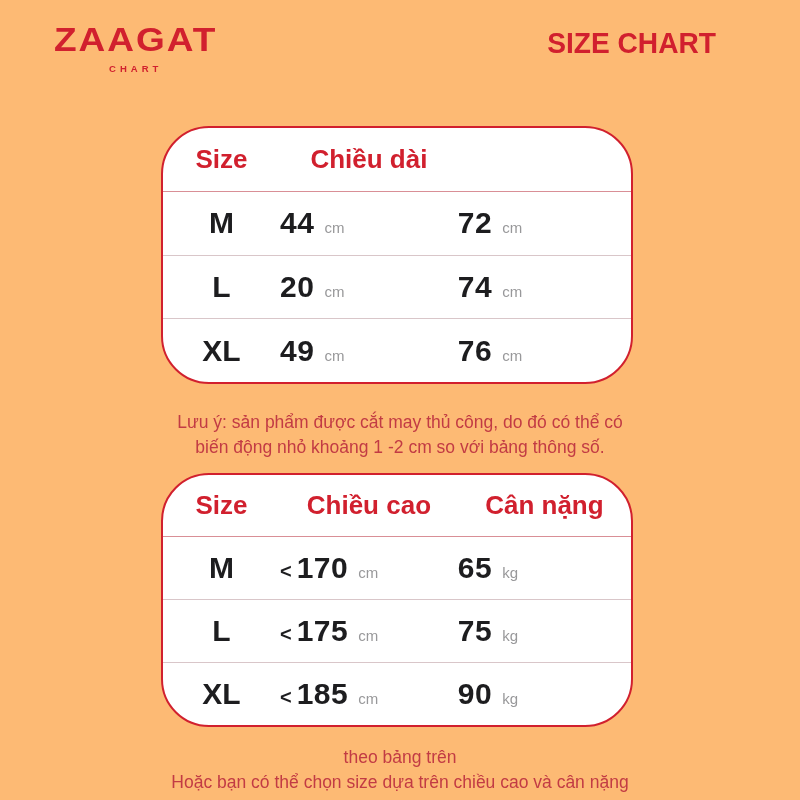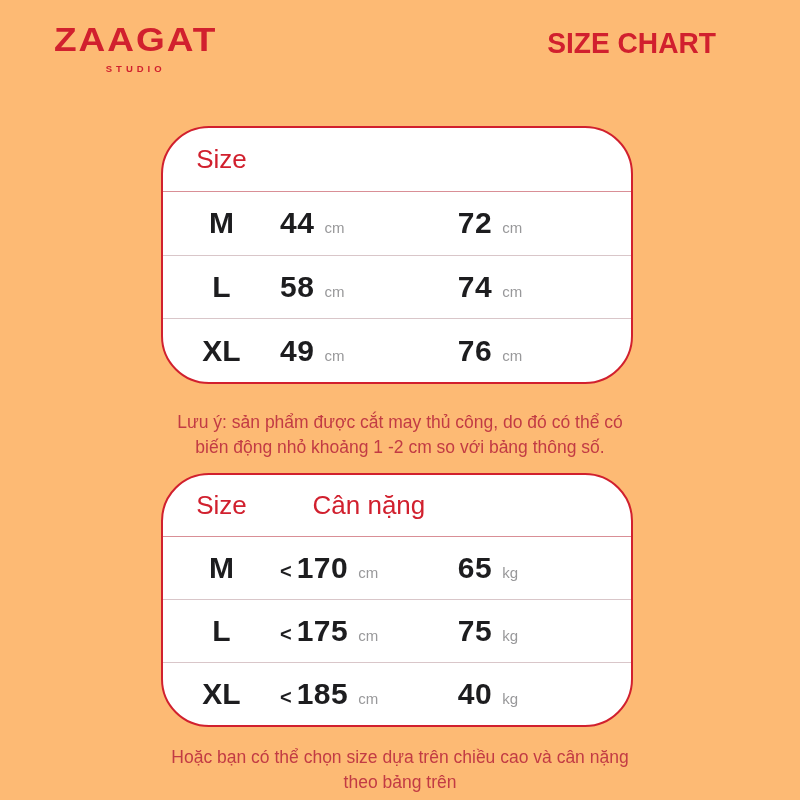--- a/index.html
+++ b/index.html
@@ -81,21 +81,21 @@
     height: 64px;
     border-bottom: 1px solid var(--header-underline);
   }
   .card-2 .thead { height: 62px; }
   .tbody-row { flex: 1; }
   .tbody-row + .tbody-row { border-top: 1px solid var(--divider); }
 
   .th {
     text-align: center;
     font-size: 26px;
-    font-weight: 400;
+    font-weight: 700;
     color: var(--brand-red);
   }
   .cell { text-align: center; }
   .size-cell {
     font-size: 30px;
     font-weight: 700;
     color: var(--text-dark);
   }
   .value-cell {
     display: flex;
@@ -134,46 +134,47 @@
   .note-1 { top: 410px; }
   .note-2 { top: 745px; }
 </style>
 </head>
 <body>
 
 <div class="page">
 
   <div class="logo">
     <div class="logo-text">ZAAGAT</div>
-    <div class="logo-sub">STUDIO</div>
+    <div class="logo-sub">CHART</div>
   </div>
   <div class="page-title">SIZE CHART</div>
 
   <section class="card card-1">
     <div class="trow thead">
       <div class="th">Size</div>
+      <div class="th">Chiều dài</div>
     </div>
     <div class="trow tbody-row">
       <div class="cell size-cell">M</div>
       <div class="cell value-cell">
 
         <span class="num">44</span>
         <span class="unit">cm</span>
       </div>
       <div class="cell value-cell">
 
         <span class="num">72</span>
         <span class="unit">cm</span>
       </div>
     </div>
     <div class="trow tbody-row">
       <div class="cell size-cell">L</div>
       <div class="cell value-cell">
 
-        <span class="num">58</span>
+        <span class="num">20</span>
         <span class="unit">cm</span>
       </div>
       <div class="cell value-cell">
 
         <span class="num">74</span>
         <span class="unit">cm</span>
       </div>
     </div>
     <div class="trow tbody-row">
       <div class="cell size-cell">XL</div>
@@ -191,20 +192,21 @@
   </section>
 
   <div class="note note-1">
     <div>Lưu ý: sản phẩm được cắt may thủ công, do đó có thể có</div>
     <div>biến động nhỏ khoảng 1 -2 cm so với bảng thông số.</div>
   </div>
 
   <section class="card card-2">
     <div class="trow thead">
       <div class="th">Size</div>
+      <div class="th">Chiều cao</div>
       <div class="th">Cân nặng</div>
     </div>
     <div class="trow tbody-row">
       <div class="cell size-cell">M</div>
       <div class="cell value-cell">
         <span class="prefix">&lt;</span>
         <span class="num">170</span>
         <span class="unit">cm</span>
       </div>
       <div class="cell value-cell">
@@ -228,24 +230,24 @@
     </div>
     <div class="trow tbody-row">
       <div class="cell size-cell">XL</div>
       <div class="cell value-cell">
         <span class="prefix">&lt;</span>
         <span class="num">185</span>
         <span class="unit">cm</span>
       </div>
       <div class="cell value-cell">
 
-        <span class="num">40</span>
+        <span class="num">90</span>
         <span class="unit">kg</span>
       </div>
     </div>
   </section>
 
   <div class="note note-2">
+    <div>theo bảng trên</div>
     <div>Hoặc bạn có thể chọn size dựa trên chiều cao và cân nặng</div>
-    <div>theo bảng trên</div>
   </div>
 
 </div>
 
 </body></html>

